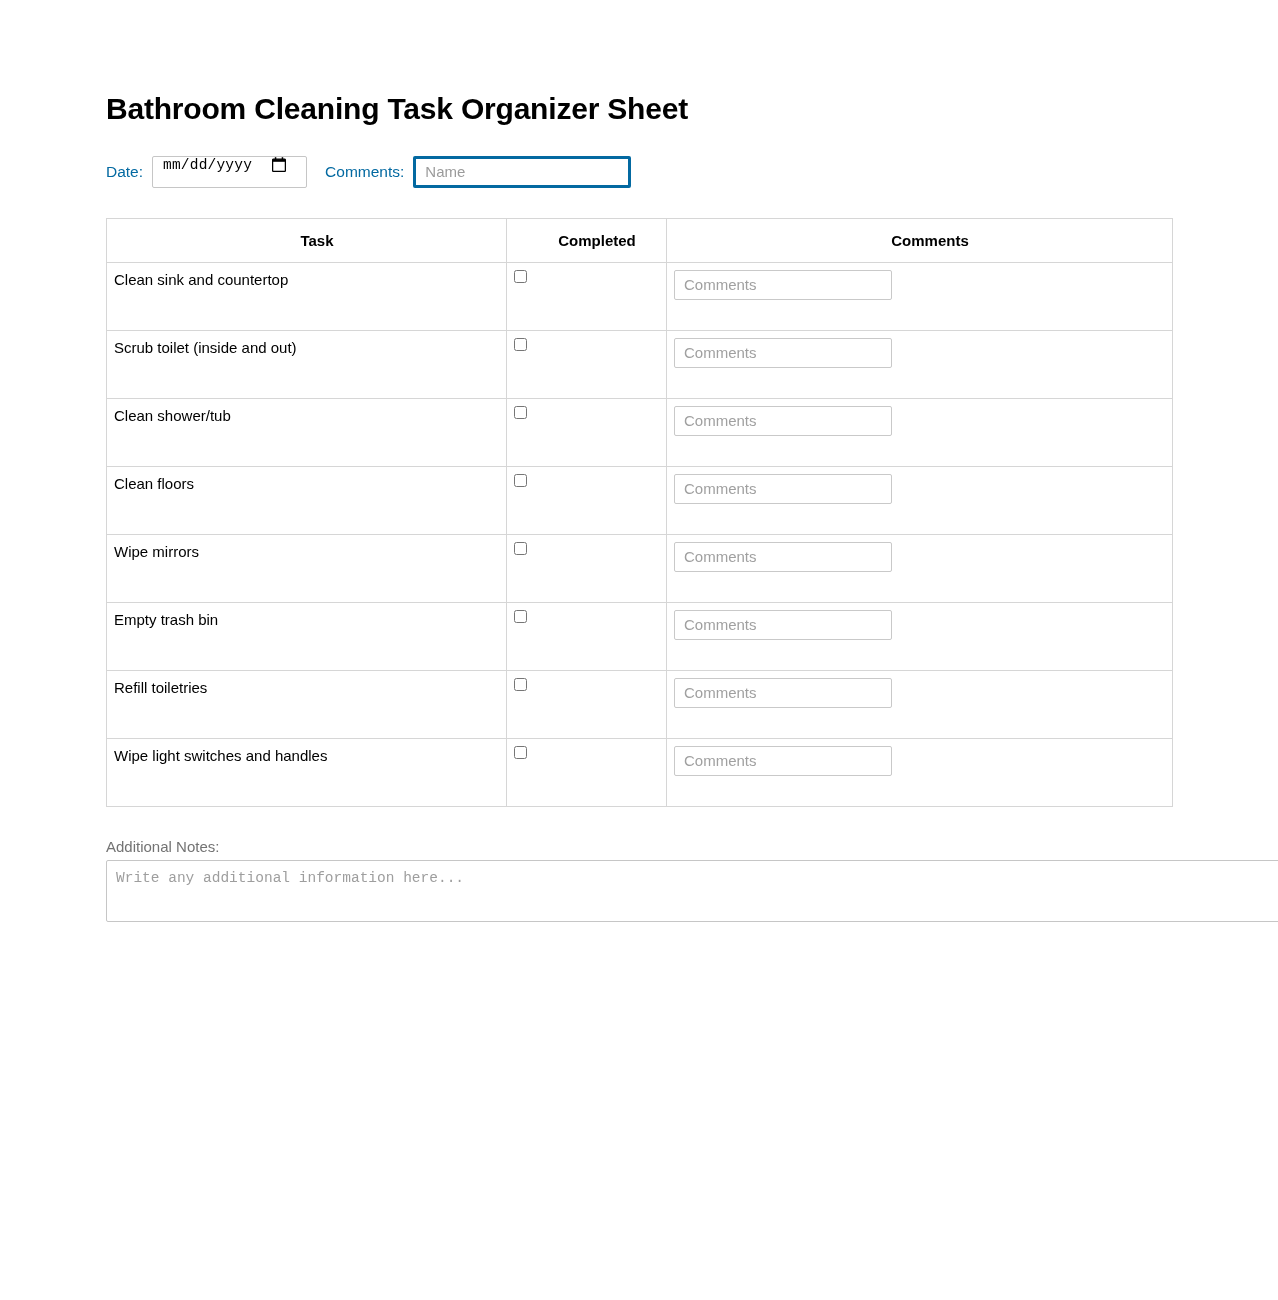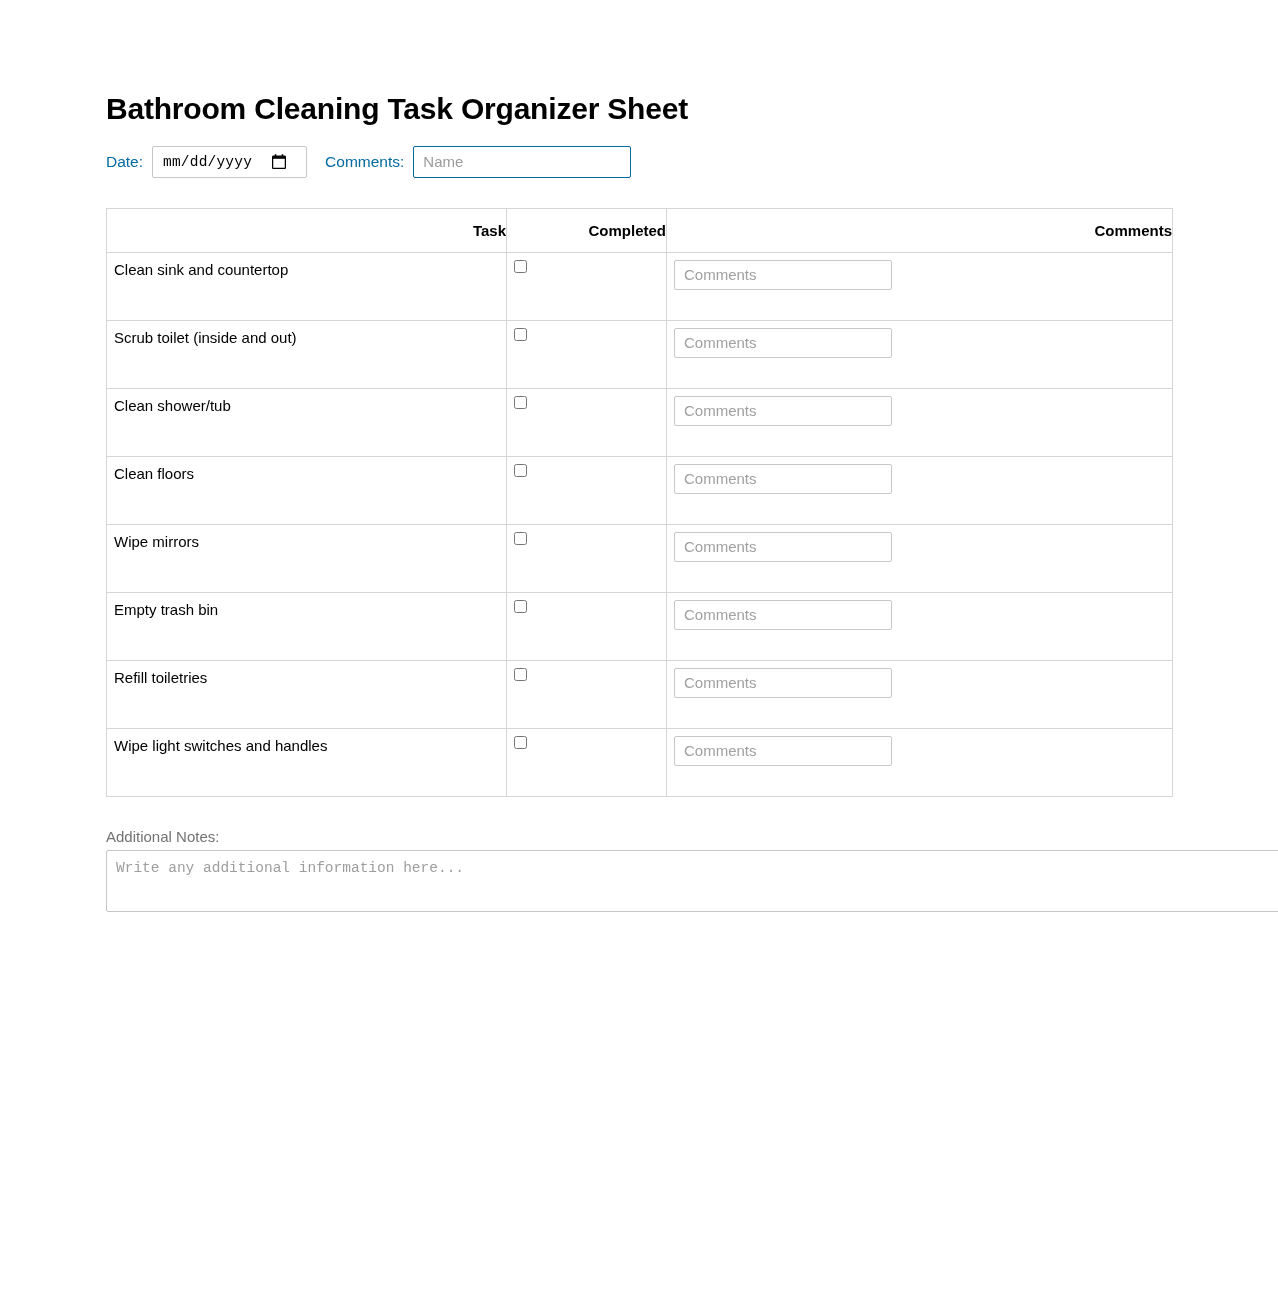--- a/index.html
+++ b/index.html
@@ -15,21 +15,21 @@
     -webkit-font-smoothing: antialiased;
   }
   .page {
     padding: 92px 106px 0 106px;
     box-sizing: border-box;
   }
   .page-title {
     font-size: 30px;
     font-weight: bold;
     line-height: 1.15;
-    margin: 0 0 18px 0;
+    margin: 0 0 28px 0;
     letter-spacing: -0.2px;
     color: #000;
   }
   
   .meta-row {
     display: flex;
     align-items: center;
     margin-bottom: 29px;
     height: 34px;
   }
@@ -41,21 +41,20 @@
   }
   .meta-label.cleaner-label { margin-left: 18px; }
 
   .date-field {
     width: 155px;
     height: 32px;
     border: 1px solid #c6c6c6;
     border-radius: 2px;
     background: #fff;
     display: flex;
-    align-items: center;
     padding: 0 20px 0 10px;
     box-sizing: border-box;
     cursor: text;
   }
   .date-text {
     font-family: "Liberation Mono", "DejaVu Sans Mono", monospace;
     font-size: 14.5px;
     color: #000;
     letter-spacing: 0.2px;
     flex: 1;
@@ -64,21 +63,21 @@
     width: 14px;
     height: 15px;
     flex: 0 0 auto;
     display: block;
     margin-left: 4px;
     cursor: pointer;
   }
   .name-field {
     width: 218px;
     height: 32px;
-    border: 1px solid #0369a1;
+    border: 3px solid #0369a1;
     border-radius: 2px;
     background: #fff;
     font-family: "Liberation Sans", sans-serif;
     font-size: 15px;
     color: #000;
     padding: 0 9px;
     box-sizing: border-box;
     outline: none;
   }
   .name-field::placeholder { color: #9b9b9b; opacity: 1; }
@@ -88,21 +87,21 @@
     border-collapse: collapse;
     width: 1066px;
     table-layout: fixed;
     border: 1px solid #d6d6d6;
   }
   table.task-table col.c-task      { width: 400px; }
   table.task-table col.c-completed { width: 160px; }
   table.task-table col.c-comments  { width: 506px; }
 
   table.task-table th {
-    text-align: right;
+    text-align: center;
     font-size: 15px;
     font-weight: bold;
     color: #000;
     padding: 13px 0 13px 21px;
     border: 1px solid #d6d6d6;
     vertical-align: middle;
     background: #fff;
   }
   table.task-table td {
     border: 1px solid #d6d6d6;

